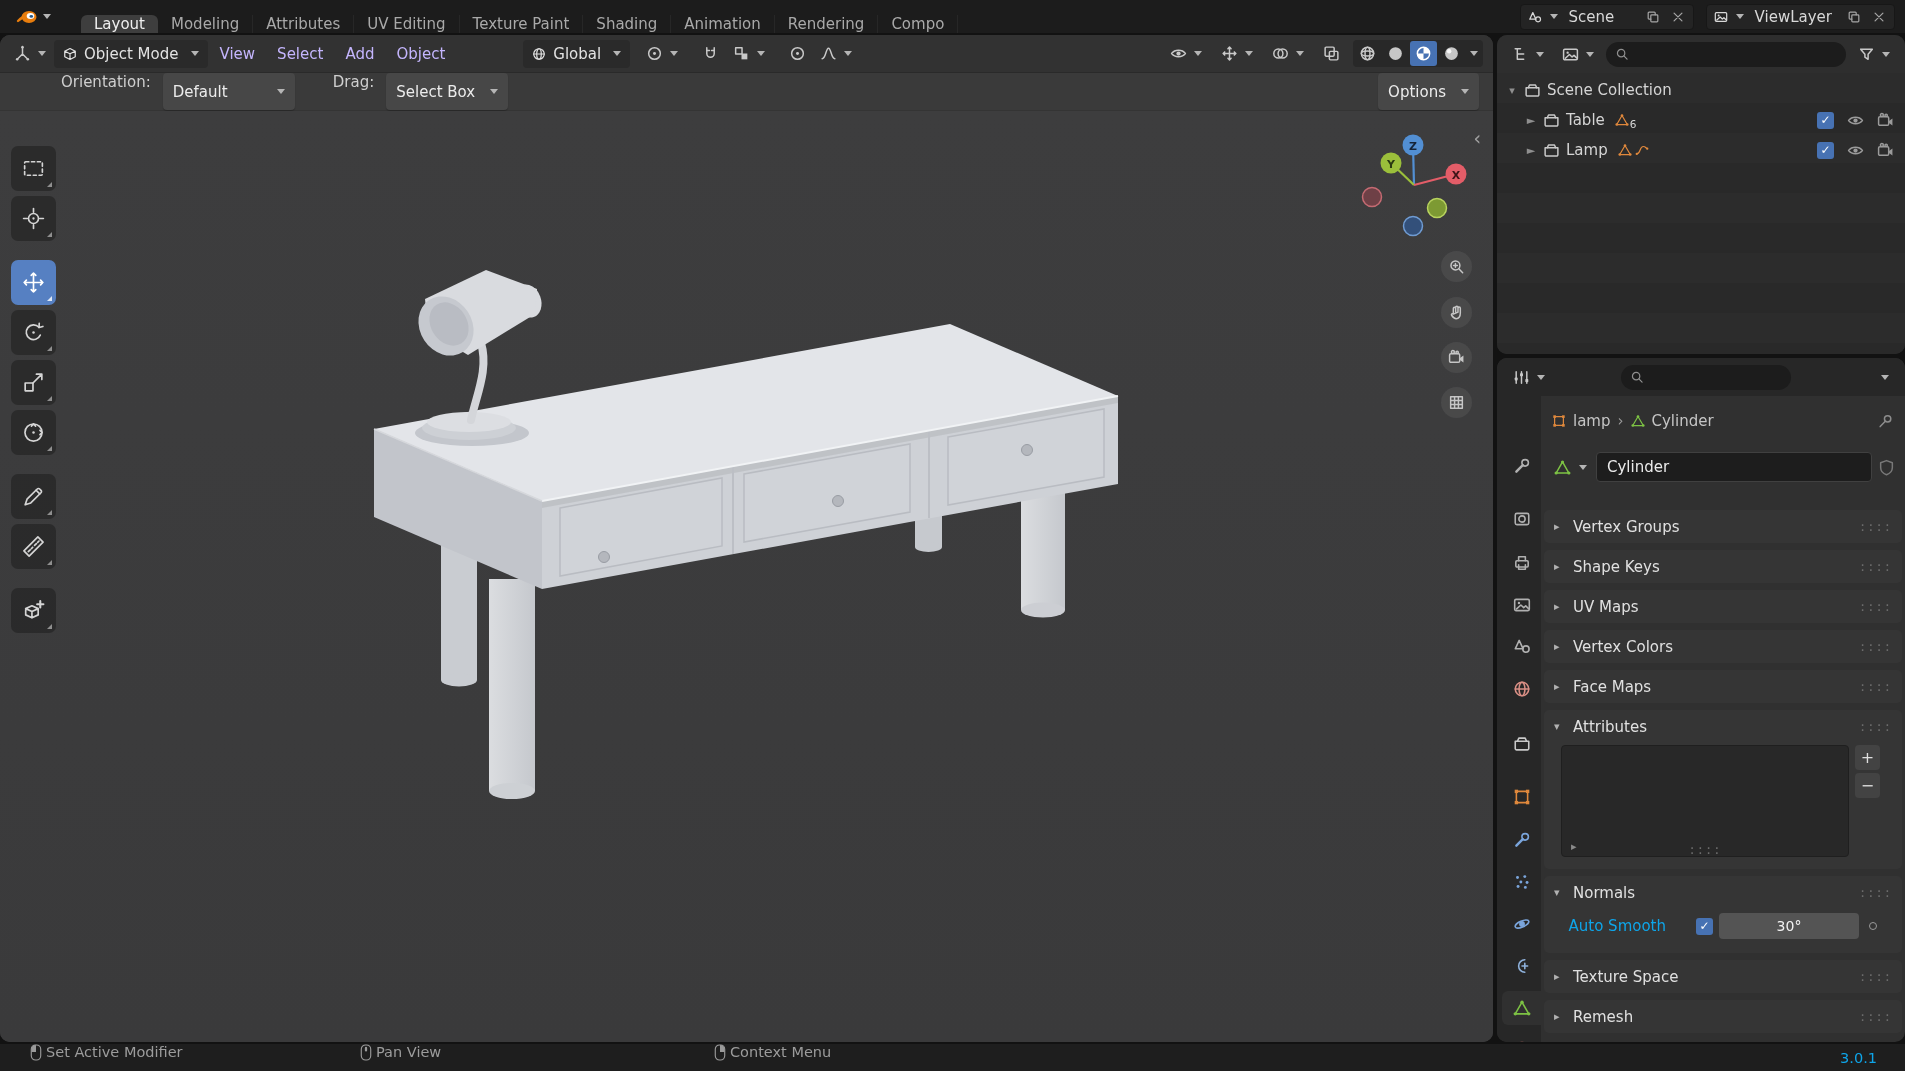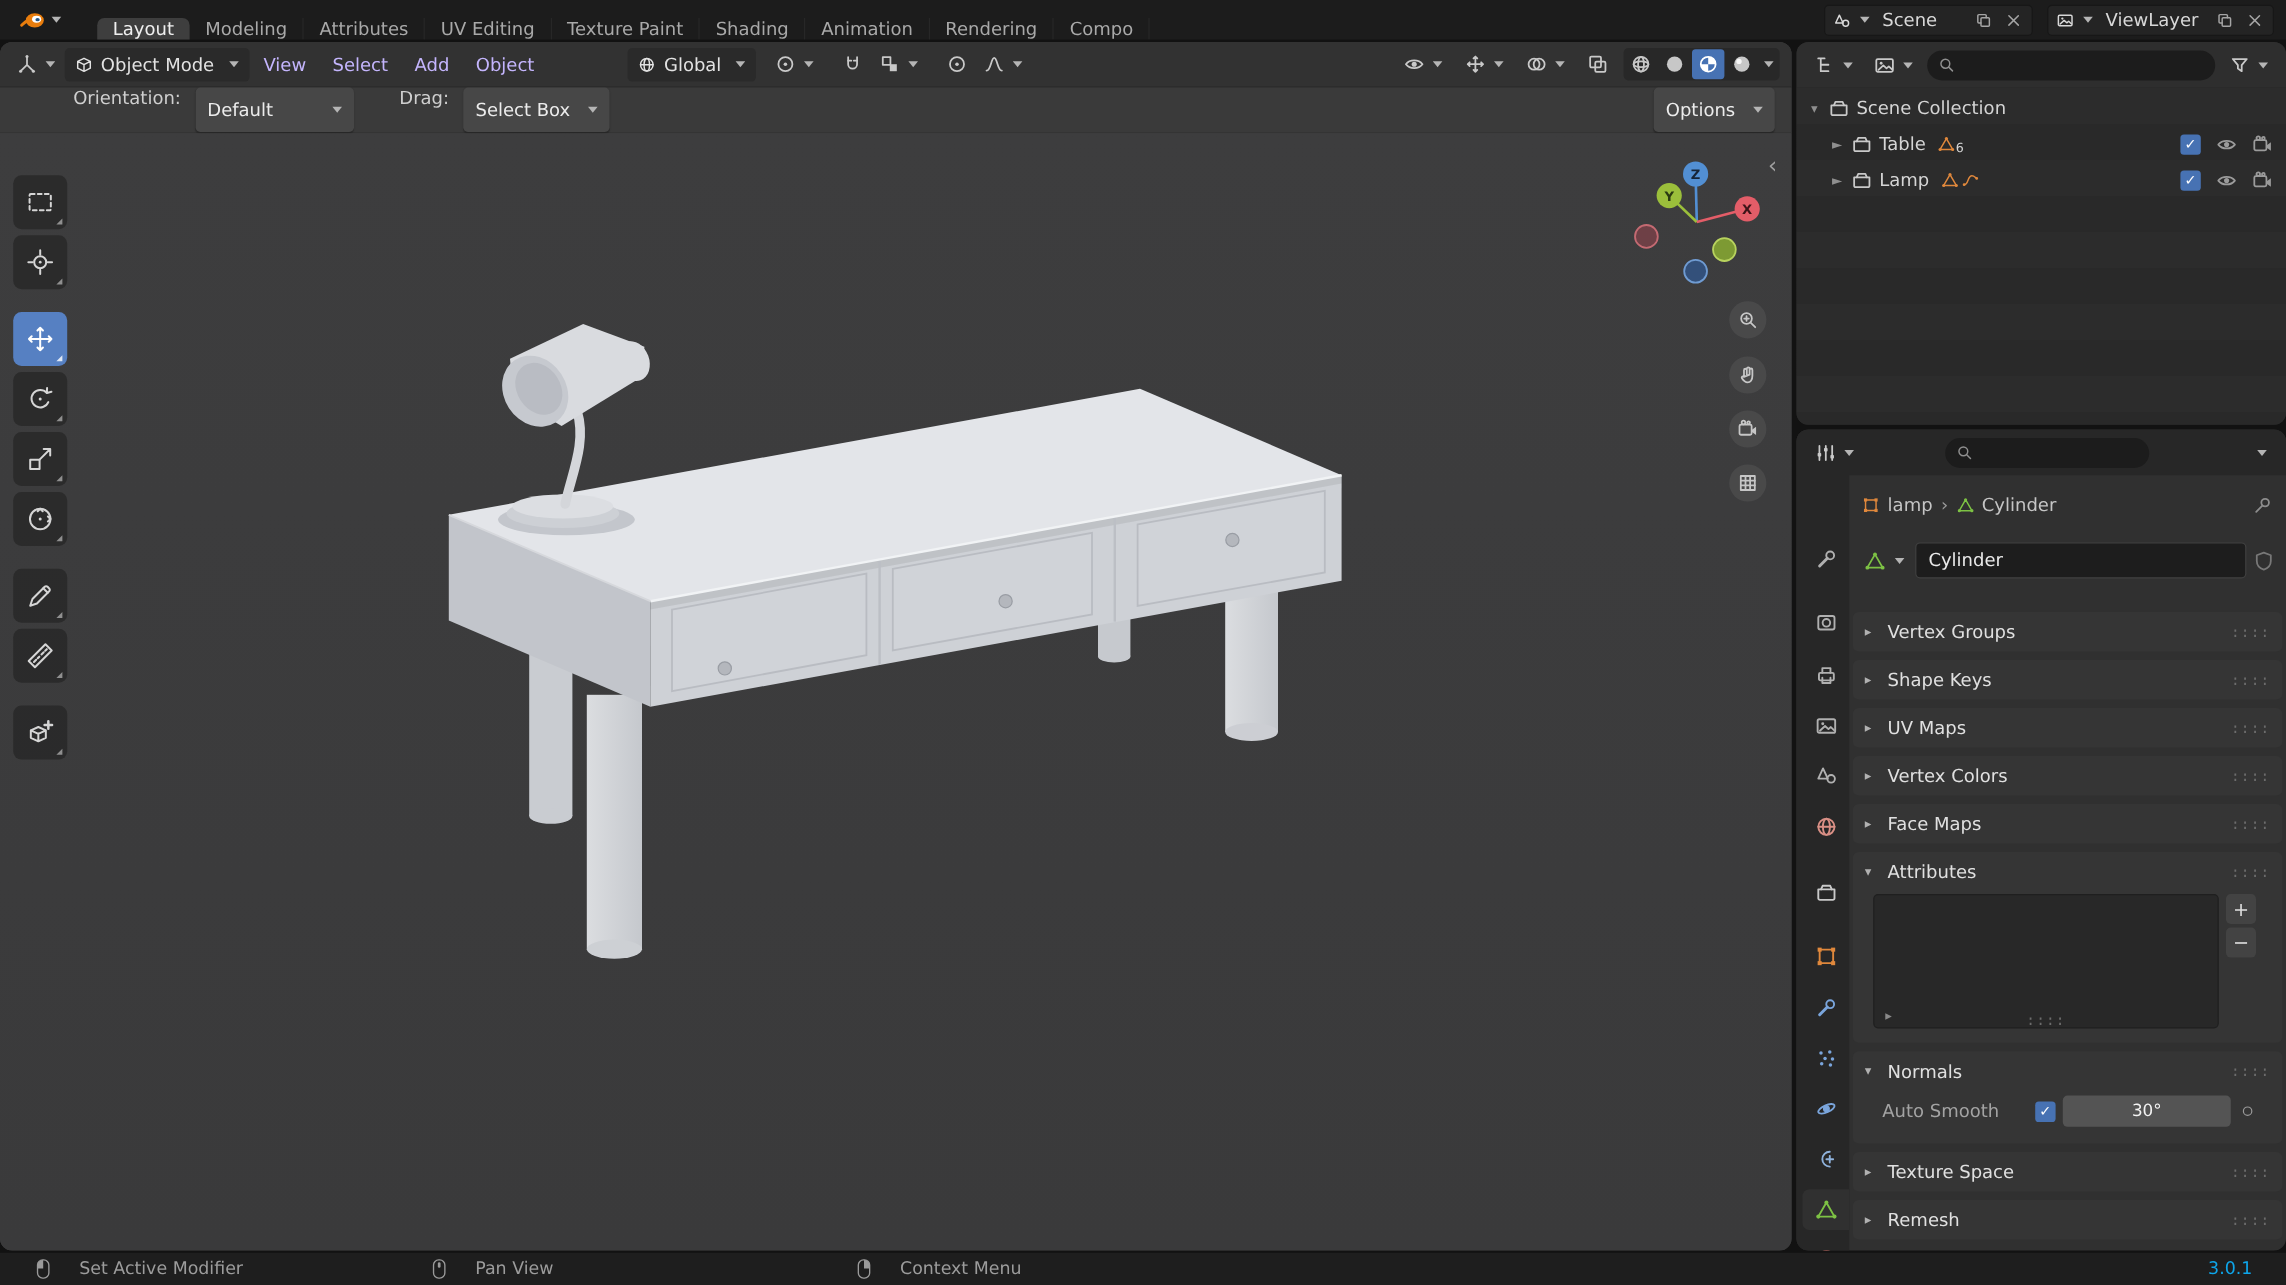--- a/index.html
+++ b/index.html
@@ -89,28 +89,28 @@
   .phead{height:33px;display:flex;align-items:center;gap:8px;padding:0 10px;color:#e0e0e0}
   .parr{color:#b1b1b1;font-size:11px;width:11px;flex:none}
   .grip{margin-left:auto;color:#6c6c6c;font-family:"DejaVu Sans Mono",monospace;font-size:12px;letter-spacing:1px}
   .attr-body{display:flex;padding:2px 8px 12px 17px;gap:6px}
   .listbox{width:288px;height:112px;background:#282828;border:1px solid #1f1f1f;border-radius:4px;position:relative}
   .listbox .larr{position:absolute;left:9px;bottom:3px;color:#8a8a8a;font-size:11px}
   .listbox .lgrip{position:absolute;left:50%;transform:translateX(-50%);bottom:-1px;color:#6c6c6c;font-family:"DejaVu Sans Mono",monospace;font-size:12px;letter-spacing:1px}
   .pm-col{display:flex;flex-direction:column;gap:3px}
   .pm{width:25px;height:25px;background:#434343;border-radius:4px;color:#dedede;display:flex;align-items:center;justify-content:center;font-size:16px}
   .normals-body{display:flex;align-items:center;padding:4px 10px 14px 10px}
-  .nlabel{width:112px;text-align:right;color:#a3a3a3}
+  .nlabel{width:112px;text-align:right;color:#0ea5e9}
   .nchk{width:17px;height:17px;background:var(--accent);border-radius:3px;color:#fff;display:flex;align-items:center;justify-content:center;font-size:12px;margin-left:30px}
   .nfield{width:140px;height:26px;background:#545454;border-radius:4px;color:#f2f2f2;display:flex;align-items:center;justify-content:center;font-size:14px;margin-left:6px}
   .ndec{width:8px;height:8px;border:1.5px solid #9a9a9a;border-radius:50%;margin-left:10px}
 
   
   #statusbar{position:absolute;left:0;top:1044px;width:1905px;height:27px;background:#1e1e1e;color:#9c9c9c;font-size:14.5px}
-  .sb-item{position:absolute;top:0;height:27px;display:flex;align-items:center;gap:24px}
+  .sb-item{position:absolute;top:0;height:27px;display:flex;align-items:flex-start;gap:4px}
   .sb-item svg{width:12px;height:17px;fill:none;stroke:#9a9a9a;stroke-width:1.2;color:#9a9a9a}
   .sb-version{position:absolute;right:28px;top:0;height:27px;display:flex;align-items:center;color:#0ea5e9}
 </style>
 </head>
 <body style="--accent: #4772b3; --mesh-icon-orange: #e0883c; --object-data-green: #7dc244; --axis-x-red: #e35d68; --axis-y-green: #9bbf3b; --axis-z-blue: #528fd3;">
 
 <svg width="0" height="0" style="position:absolute" aria-hidden="true">
   <defs>
     <linearGradient id="gleg" x1="0" y1="0" x2="1" y2="0">
         <stop offset="0" stop-color="#dbdde0"></stop>

